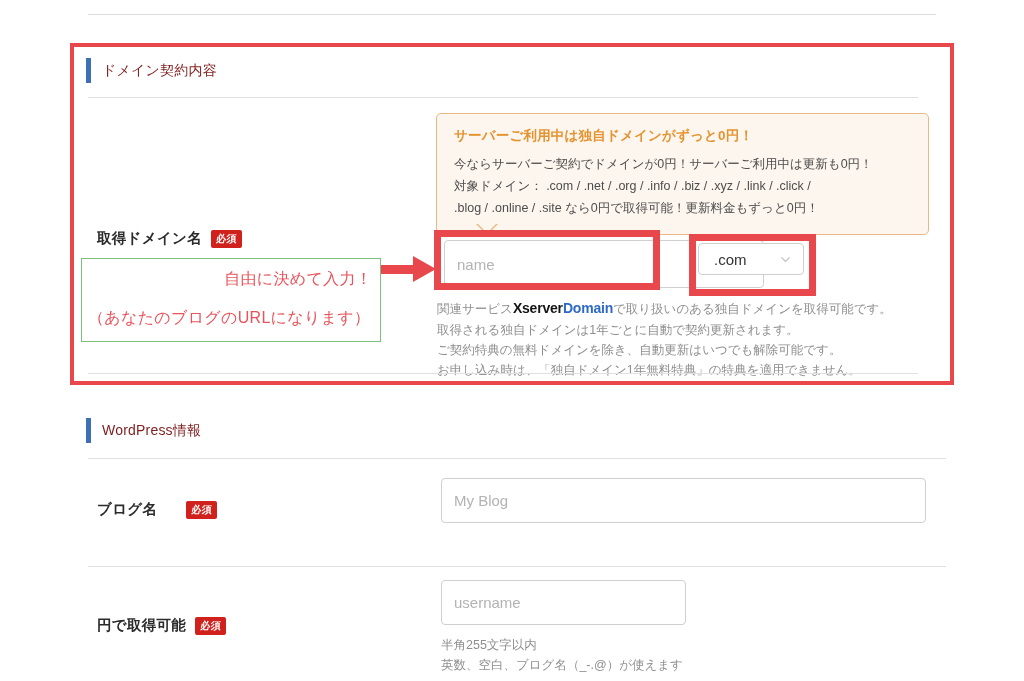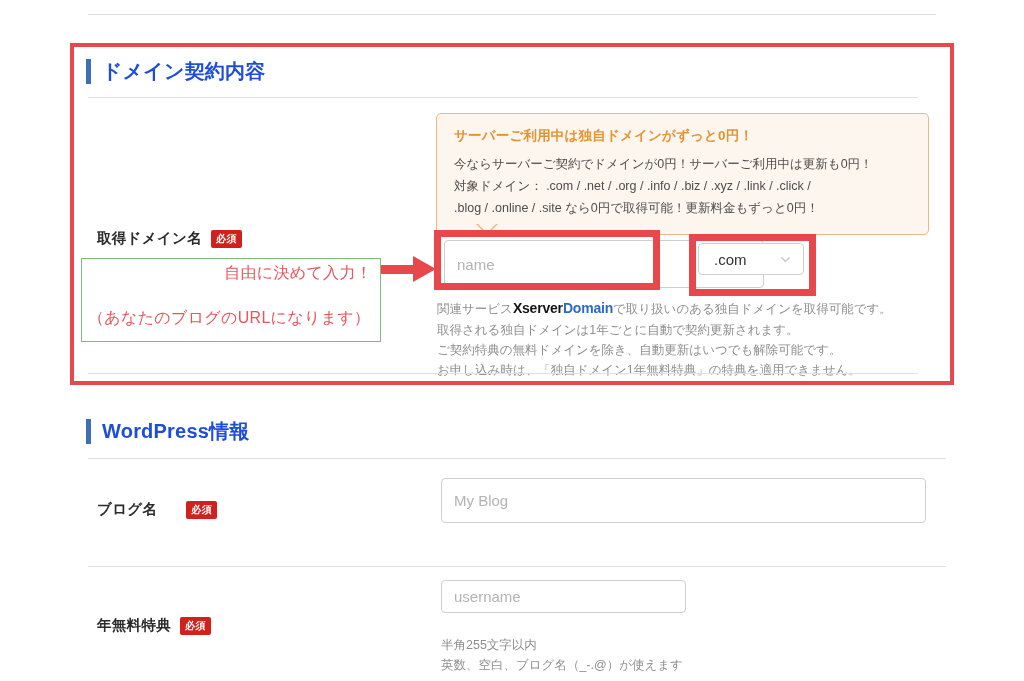--- a/index.html
+++ b/index.html
@@ -55,23 +55,23 @@
     align-items: center;
   }
   .section-bar {
     width: 5px;
     height: 25px;
     background: #3d6fb4;
     margin-right: 11px;
     flex: none;
   }
   .section-title {
-    font-size: 20px;
-    font-weight: bold;
-    color: #1d4ed8;
+    font-size: 14px;
+    font-weight: normal;
+    color: #7f1d1d;
     letter-spacing: .2px;
     white-space: nowrap;
   }
   .section-rule {
     position: absolute;
     height: 1px;
     background: #e0e0e0;
   }
 
   
@@ -221,21 +221,21 @@
     background: #ffffff;
     z-index: 7;
   }
   .callout-line {
     position: absolute;
     color: #e8545c;
     font-size: 16px;
     letter-spacing: .3px;
     white-space: nowrap;
   }
-  .callout-line.l1 { right: 8px;  top: 4px; }
+  .callout-line.l1 { right: 8px;  top: 10px; }
   .callout-line.l2 { left: 6px;   top: 49px; }
 
   .arrow-shaft {
     position: absolute;
     left: 381px;
     top: 265px;
     width: 36px;
     height: 9px;
     background: #e8484c;
     z-index: 8;
@@ -328,20 +328,20 @@
 
   <div class="field-label" style="left:97px; top:500px;gap:20px;">
     <span class="lbl-text">ブログ名</span>
     <span class="badge-required">必須</span>
   </div>
   <input class="text-input" style="left: 441px; top: 478px; width: 485px; height: 45px;" type="text" placeholder="My Blog">
 
   <div class="section-rule" style="left:88px; top:566px; width:858px;"></div>
 
   <div class="field-label" style="left:97px; top:616px;">
-    <span class="lbl-text">年無料特典</span>
+    <span class="lbl-text">円で取得可能</span>
     <span class="badge-required">必須</span>
   </div>
-  <input class="text-input" style="left: 441px; top: 580px; width: 245px; height: 33px;" type="text" placeholder="username">
+  <input class="text-input" style="left: 441px; top: 580px; width: 245px; height: 45px;" type="text" placeholder="username">
   <div class="help-text" style="left:441px; top:635px;">半角255文字以内
 英数、空白、ブログ名（_-.@）が使えます</div>
 
 </div>
 
 </body></html>

